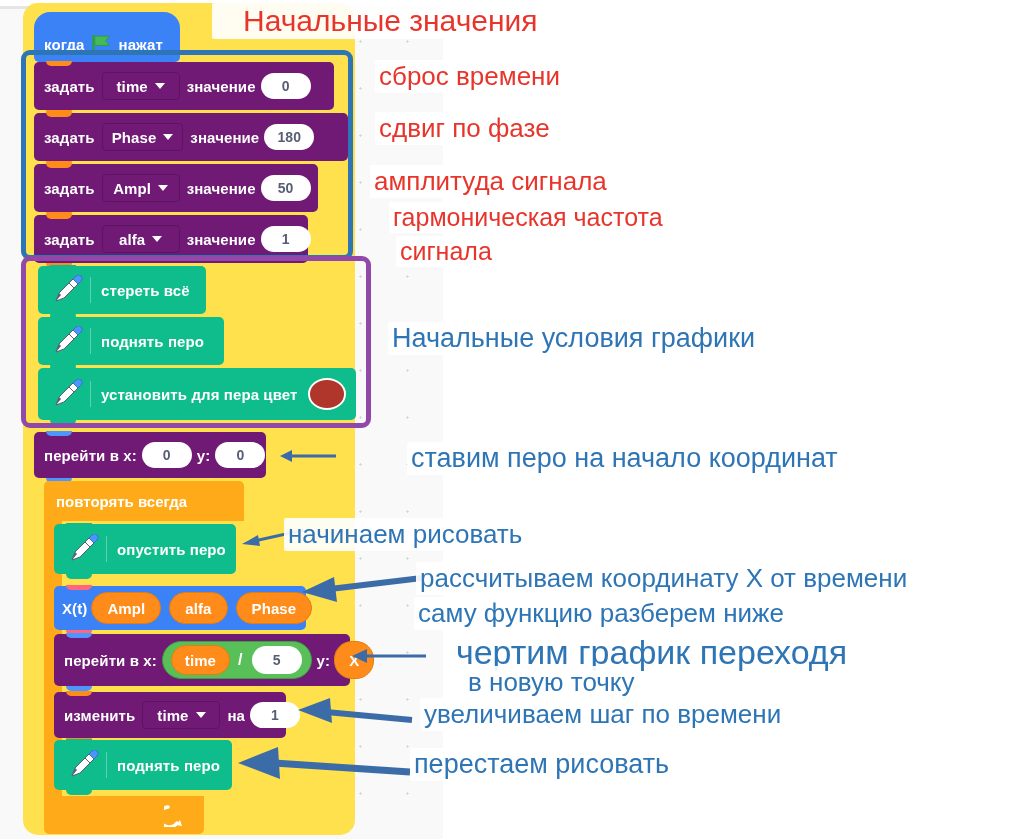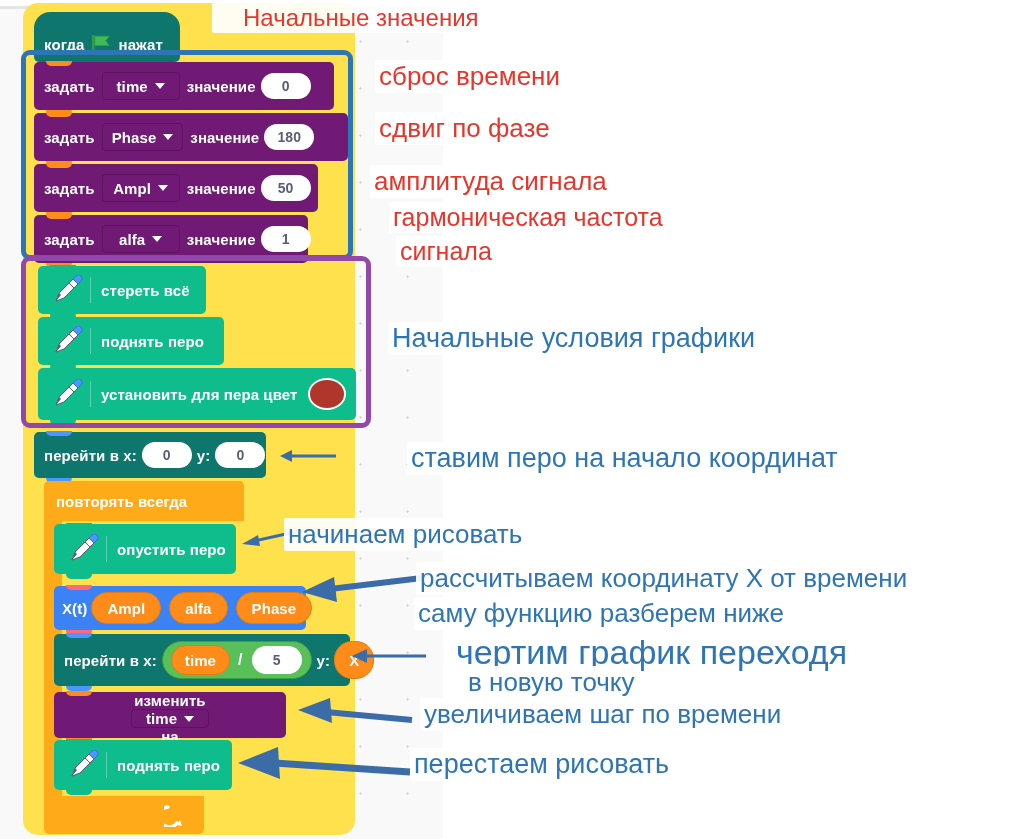--- a/index.html
+++ b/index.html
@@ -35,24 +35,24 @@
   }
   .blk .notch-top{
     position:absolute;left:12px;top:-1px;width:26px;height:5px;
     background:inherit;border-radius:0 0 5px 5px;
   }
   .blk .notch-bot{
     position:absolute;left:12px;bottom:-5px;width:26px;height:5px;
     border-radius:0 0 6px 6px;
   }
   
-  .c-events{background:#0f766e;}
+  .c-events{background:#3b82f6;}
   .c-vars{background:#701a75;}
   .c-pen{background:#0fbd8c;}
-  .c-motion{background:#0f766e;}
+  .c-motion{background:#701a75;}
   .c-mypink{background:#3b82f6;}
 
   
   #glow{
     position:absolute;left:28px;top:8px;width:322px;height:822px;
     background:#ffe14d;border-radius:10px;
     filter:blur(0px);
     box-shadow:0 0 0 5px #ffe14d;
   }
 
@@ -311,21 +311,21 @@
       <span class="slash">/</span>
       <div class="num" style="height:28px;">5</div>
     </div>
     <span>y:</span>
     <div class="rep" style="height:36px;border-radius:18px;padding:0 14px;">X</div>
     <div class="notch-bot" style="background:#4c97ff;"></div>
   </div>
 </div>
 
 <div class="stack" style="left:54px;top:692px;">
-  <div class="blk c-vars" style="width:232px;height:46px;flex-direction:column;">
+  <div class="blk c-vars" style="width:232px;height:46px;">
     <div class="notch-top" style="background:#ff8c1a;"></div>
     <span>изменить</span>
     <div class="dd">
       <span>time</span>
       <span class="caret"></span>
     </div>
     <span>на</span>
     <div class="num">1</div>
     <div class="notch-bot" style="background:#ff8c1a;"></div>
   </div>
@@ -372,21 +372,21 @@
 <svg class="arrow" style="left:292px;top:694px;" width="122" height="34">
   <line x1="120" y1="26" x2="34" y2="18" stroke="#3b6ca8" stroke-width="6"></line>
   <path d="M6 16 l32 -12 l2 25 z" fill="#3b6ca8"></path>
 </svg>
 
 <svg class="arrow" style="left:232px;top:744px;" width="180" height="40">
   <line x1="178" y1="28" x2="42" y2="19" stroke="#3b6ca8" stroke-width="7"></line>
   <path d="M6 19 l40 -16 l2 32 z" fill="#3b6ca8"></path>
 </svg>
 
-<div class="anno red" style="left:212px;top:3px;font-size:24px;padding-left:31px;">Начальные значения</div>
+<div class="anno red" style="left:212px;top:3px;font-size:30px;padding-left:31px;">Начальные значения</div>
 <div class="anno red" style="left:375px;top:60px;font-size:26px;">сброс времени</div>
 <div class="anno red" style="left:375px;top:112px;font-size:26px;">сдвиг по фазе</div>
 <div class="anno red" style="left:370px;top:165px;font-size:26px;">амплитуда сигнала</div>
 <div class="anno red" style="left:389px;top:202px;font-size:25px;">гармоническая частота</div>
 <div class="anno red" style="left:389px;top:236px;font-size:25px;margin-left:7px;">сигнала</div>
 
 <div class="anno blue" style="left:388px;top:322px;font-size:27px;">Начальные условия графики</div>
 <div class="anno blue" style="left:387px;top:442px;font-size:27px;margin-left:20px;">ставим перо на  начало координат</div>
 <div class="anno blue" style="left:284px;top:518px;font-size:26px;">начинаем рисовать</div>
 <div class="anno blue" style="left:416px;top:562px;font-size:26px;">рассчитываем координату X от времени</div>

